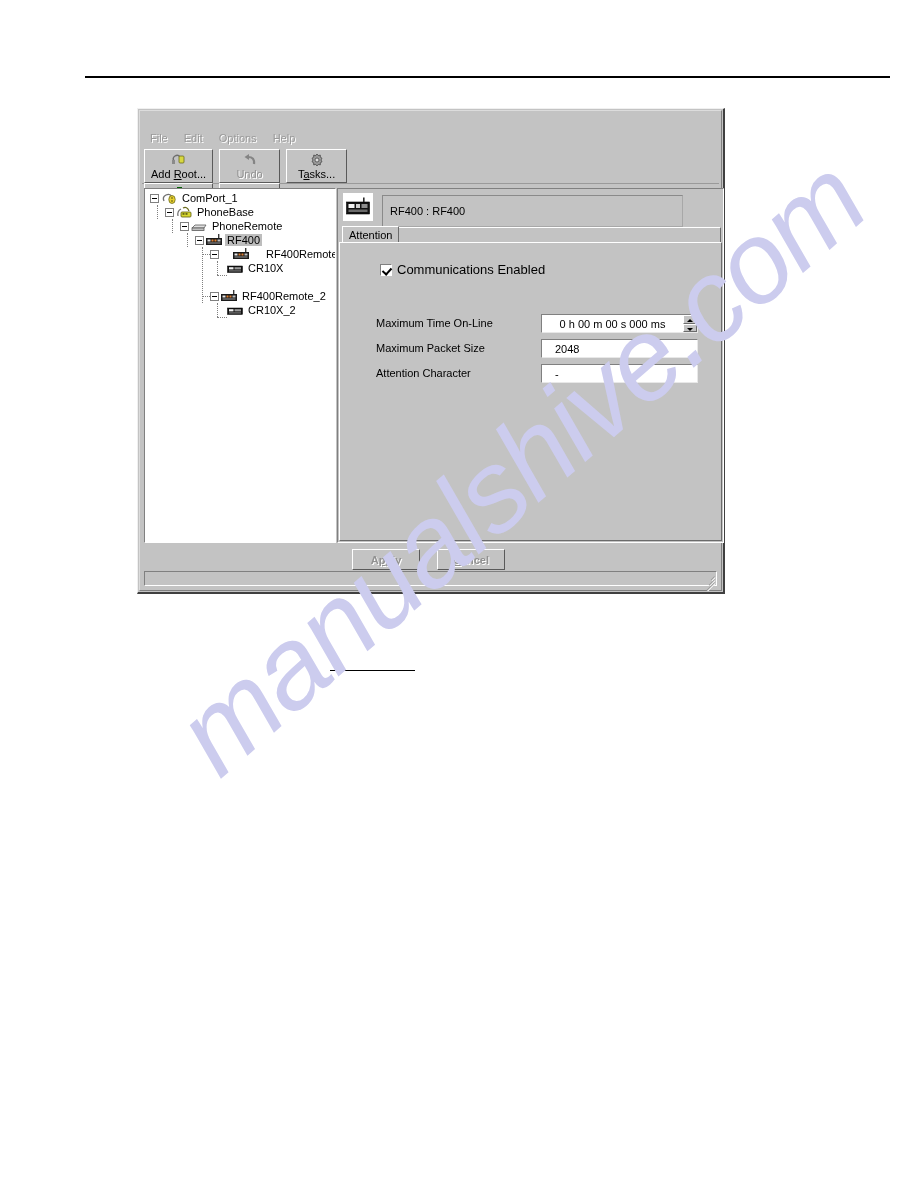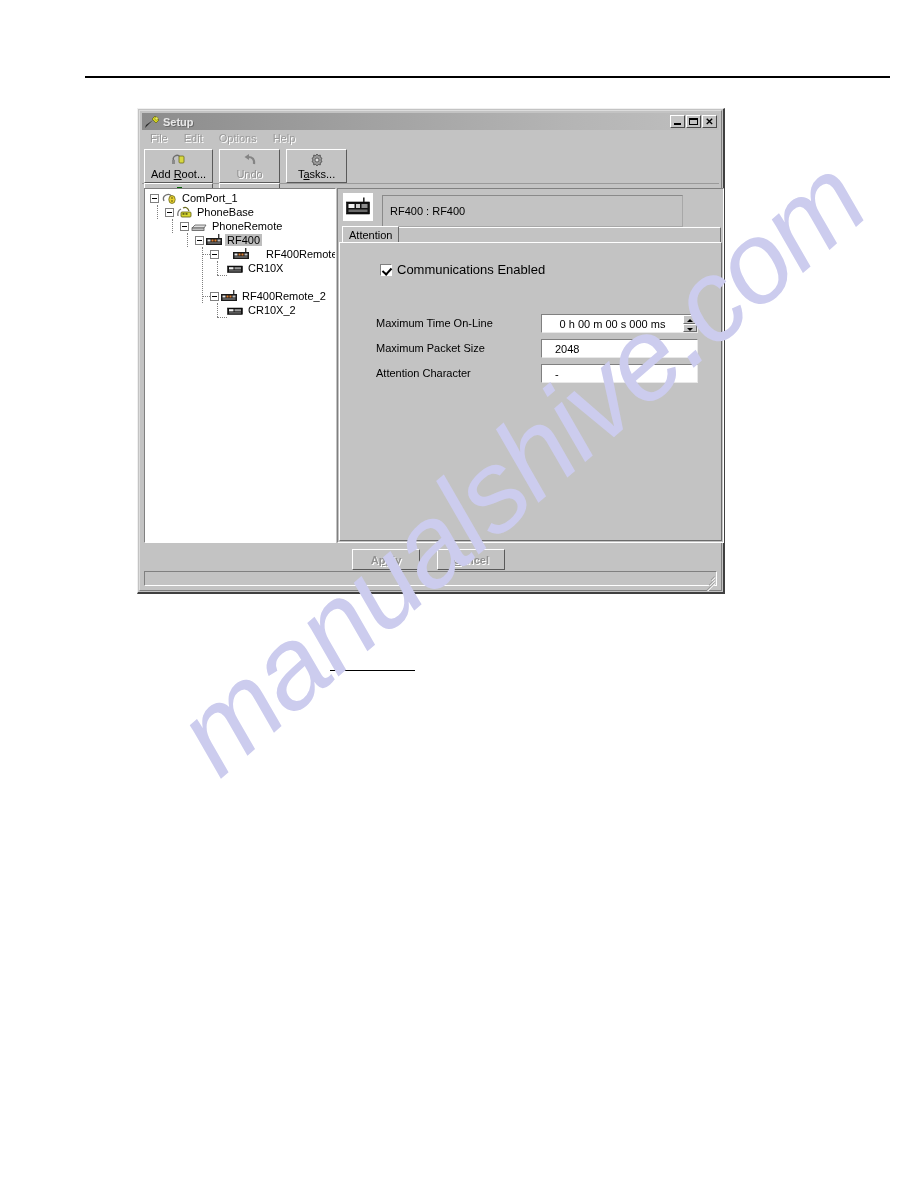--- a/index.html
+++ b/index.html
@@ -459,37 +459,20 @@
 </style>
 </head>
 <body>
 
 <div class="page-rule"></div>
 <div class="page-rule-short"></div>
 
 <div class="win">
  <div class="win-inner">
 
-  <div class="titlebar">
-    <span class="title-icon">
-      <svg width="16" height="14" viewBox="0 0 16 14">
-        <path d="M11 1 L15 5 L12 8 L8 4 Z" fill="#d8d820" stroke="#6b6b20" stroke-width="0.8"></path>
-        <path d="M9 5 L3 11 L1 13 L2 10 Z" fill="#2a2a2a"></path>
-        <circle cx="12.5" cy="3.5" r="1.6" fill="#f0f060" stroke="#7a7a20" stroke-width="0.6"></circle>
-      </svg>
-    </span>
-    <span class="title-text">Setup</span>
-    <span class="win-btns">
-      <span class="win-btn wb-min"></span>
-      <span class="win-btn wb-max"></span>
-      <span class="win-btn">
-        <span class="wb-close-g">✕</span>
-      </span>
-    </span>
-  </div>
 
   <div class="menubar">
     <span class="menu-item">File</span>
     <span class="menu-item">Edit</span>
     <span class="menu-item">Options</span>
     <span class="menu-item">Help</span>
   </div>
 
   <div class="toolbar">
     <div class="tb-group">

